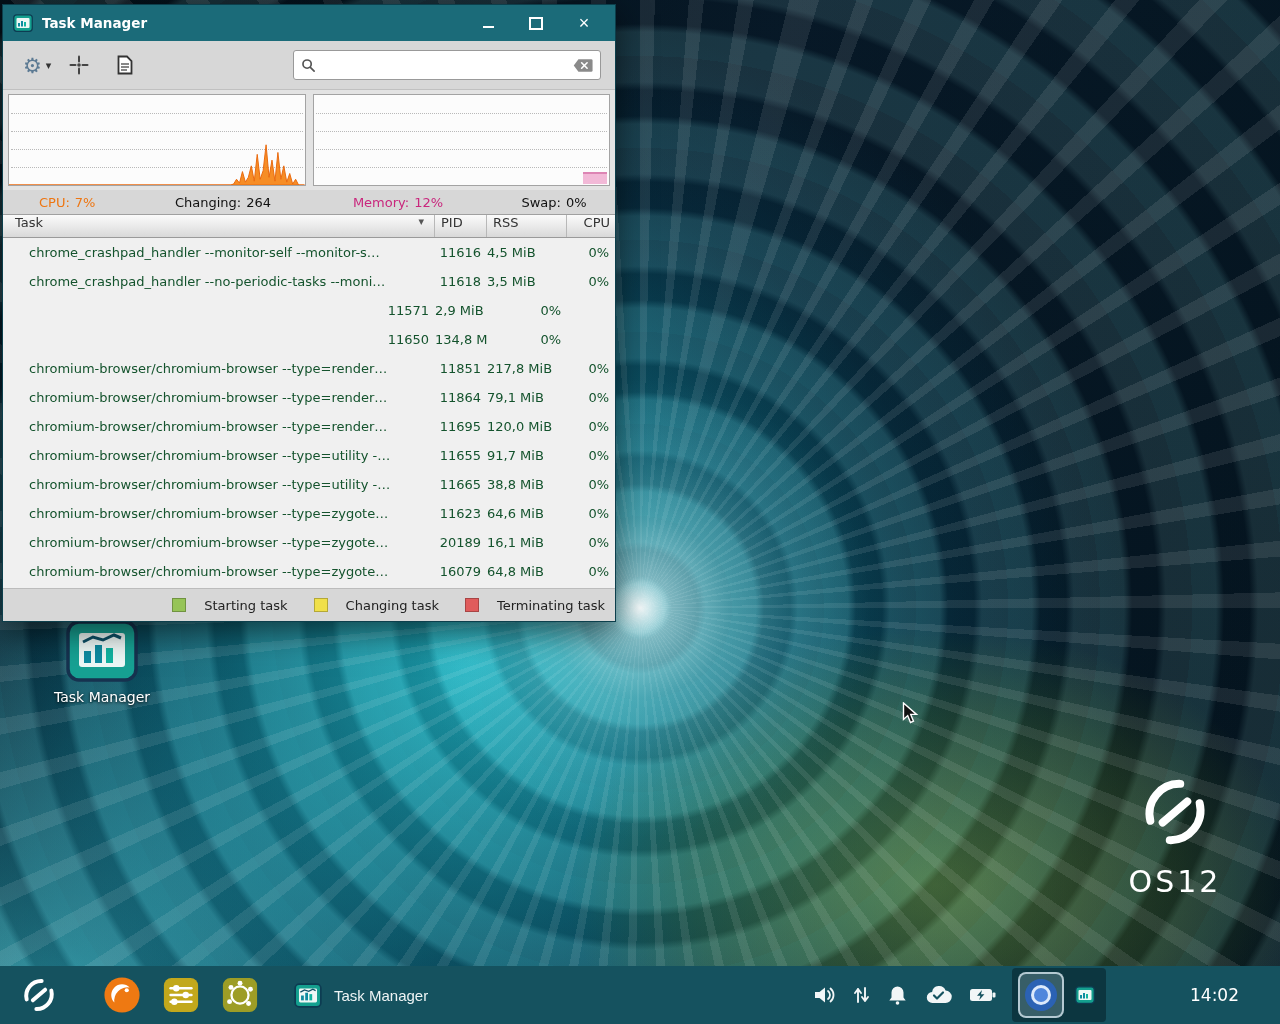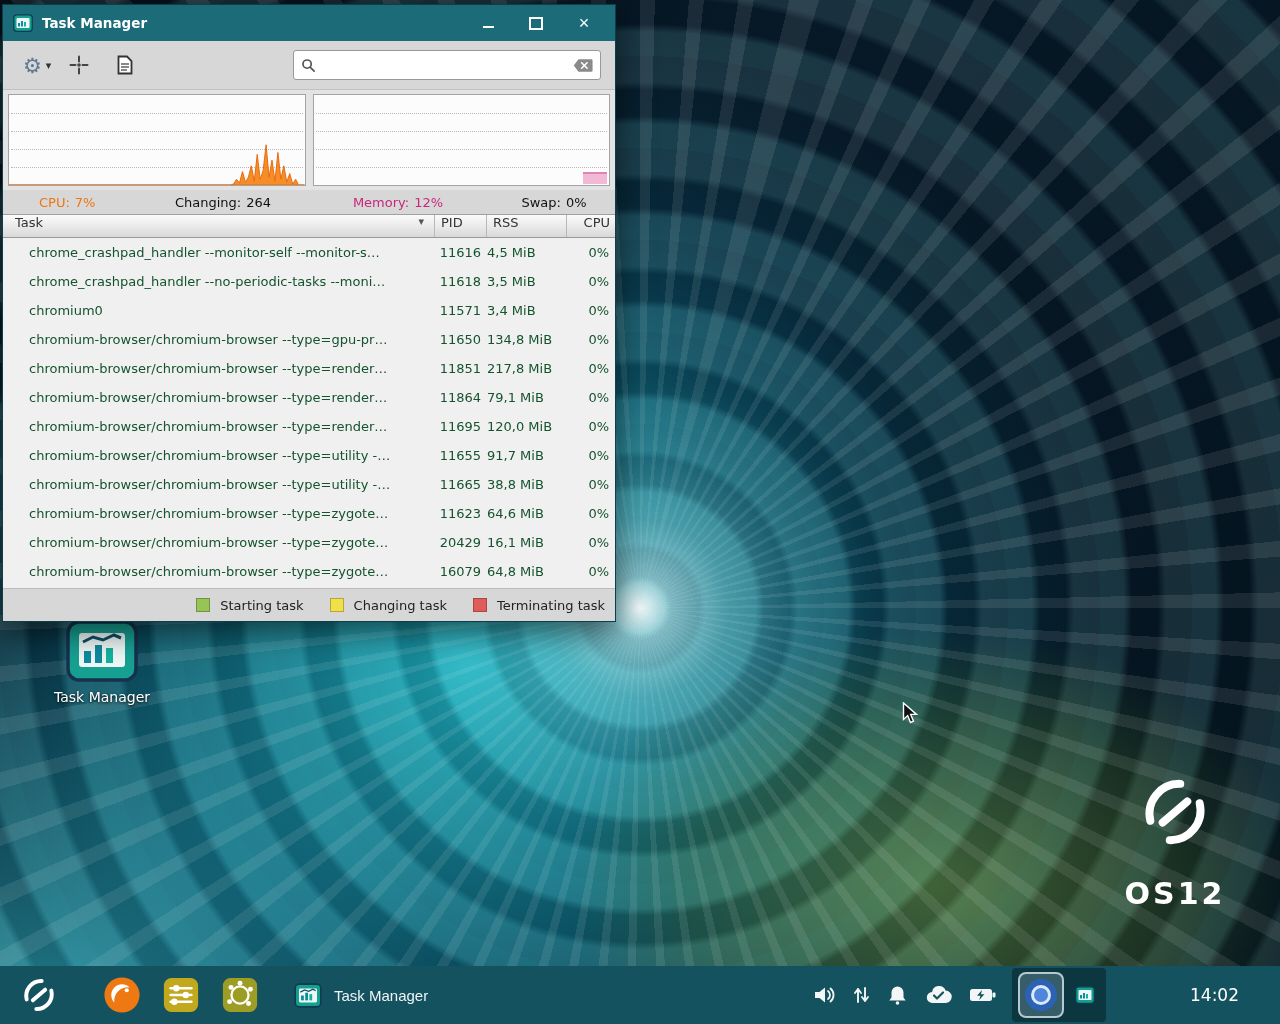--- a/index.html
+++ b/index.html
@@ -10,21 +10,21 @@
       repeating-conic-gradient(from 15deg at 640px 608px, rgba(255,255,255,.085) 0deg 1.4deg, rgba(255,255,255,0) 1.4deg 4.6deg),
       repeating-radial-gradient(circle at 640px 608px, rgba(125,232,240,.16) 0 24px, rgba(6,40,56,.18) 32px 58px, rgba(150,240,246,.13) 66px 92px),
       radial-gradient(ellipse 470px 330px at 935px 885px, rgba(146,188,64,.5) 0%, rgba(88,126,38,.3) 52%, transparent 78%),
       radial-gradient(circle 750px at 470px 660px, rgba(34,198,212,.88) 0%, rgba(16,132,154,.6) 40%, rgba(8,76,100,.34) 65%, transparent 88%),
       radial-gradient(circle 540px at 70px 1010px, rgba(64,212,224,.75) 0%, transparent 70%),
       linear-gradient(115deg, #030a11 0%, #071523 45%, #040f18 100%);}
 
   
   .watermark{position:absolute;left:1100px;top:768px;width:150px;text-align:center;color:#fff;}
   .watermark svg{width:88px;height:88px;}
-  .watermark .wm-text{margin-top:16px;font-size:30px;font-weight:bold;letter-spacing:3px;}
+  .watermark .wm-text{margin-top:4px;font-size:30px;font-weight:normal;letter-spacing:3px;}
 
   
   .desktop-icon{position:absolute;left:34px;top:620px;width:136px;display:flex;flex-direction:column;align-items:center;cursor:default;}
   .desktop-icon .dlabel{margin-top:7px;color:#fff;font-size:14px;text-shadow:0 1px 3px rgba(0,0,0,.95);}
 
   
   .window{position:absolute;left:2px;top:4px;width:614px;height:618px;display:flex;flex-direction:column;
     background:#e8e8e8;border:1px solid #0c3f4c;box-shadow:0 10px 30px rgba(0,0,0,.55);z-index:10;box-sizing:border-box;}
   .titlebar{height:36px;flex:0 0 36px;background:#1b6b79;display:flex;align-items:center;padding:0 10px;color:#fff;}
   .titlebar .title{margin-left:9px;font-weight:bold;font-size:13.5px;}
@@ -64,21 +64,21 @@
 
   .tbody{flex:1;background:#f0f0f0;overflow:hidden;}
   .trow{display:grid;grid-template-columns:432px 52px 80px 1fr;height:29px;line-height:29px;font-size:13px;color:#14532d;white-space:nowrap;}
   .td{overflow:hidden;text-overflow:clip;}
   .td-task{padding-left:26px;}
   .td-pid{text-align:right;padding-right:6px;}
   .td-rss{padding-right:10px;}
   .td-cpu{text-align:right;padding-right:6px;}
 
   .legend{height:32px;flex:0 0 32px;background:#d7d7d7;border-top:1px solid #bcbcbc;display:flex;align-items:center;justify-content:flex-end;gap:26px;padding-right:10px;font-size:13px;color:#222;}
-  .legend-item{display:flex;align-items:center;gap:10px;}
+  .legend-item{display:flex;align-items:center;gap:18px;}
   .swatch{width:14px;height:14px;border:1px solid rgba(0,0,0,.25);box-sizing:border-box;}
 
   
   .cursor{position:absolute;left:902px;top:702px;z-index:100;}
 
   
   .taskbar{position:absolute;left:0;right:0;bottom:0;height:58px;background:#15525f;display:flex;align-items:center;z-index:20;}
   .tb-logo{margin-left:16px;width:46px;height:46px;display:flex;align-items:center;justify-content:center;}
   .app-icons{display:flex;gap:19px;margin-left:40px;align-items:center;}
   .app-icon{width:40px;height:40px;display:flex;align-items:center;justify-content:center;}
@@ -247,28 +247,26 @@
   </div>
 
   <div class="trow">
     <div class="td td-task">chrome_crashpad_handler --no-periodic-tasks --moni…</div>
     <div class="td td-pid">11618</div>
     <div class="td td-rss">3,5 MiB</div>
     <div class="td td-cpu">0%</div>
   </div>
 
   <div class="trow">
-    <div class="td td-task">chromium0</div>
     <div class="td td-pid">11571</div>
-    <div class="td td-rss">3,4 MiB</div>
-    <div class="td td-cpu">0%</div>
-  </div>
-
-  <div class="trow">
-    <div class="td td-task">chromium-browser/chromium-browser --type=gpu-pr…</div>
+    <div class="td td-rss">2,9 MiB</div>
+    <div class="td td-cpu">0%</div>
+  </div>
+
+  <div class="trow">
     <div class="td td-pid">11650</div>
     <div class="td td-rss">134,8 MiB</div>
     <div class="td td-cpu">0%</div>
   </div>
 
   <div class="trow">
     <div class="td td-task">chromium-browser/chromium-browser --type=render…</div>
     <div class="td td-pid">11851</div>
     <div class="td td-rss">217,8 MiB</div>
     <div class="td td-cpu">0%</div>
@@ -304,21 +302,21 @@
 
   <div class="trow">
     <div class="td td-task">chromium-browser/chromium-browser --type=zygote…</div>
     <div class="td td-pid">11623</div>
     <div class="td td-rss">64,6 MiB</div>
     <div class="td td-cpu">0%</div>
   </div>
 
   <div class="trow">
     <div class="td td-task">chromium-browser/chromium-browser --type=zygote…</div>
-    <div class="td td-pid">20429</div>
+    <div class="td td-pid">20189</div>
     <div class="td td-rss">16,1 MiB</div>
     <div class="td td-cpu">0%</div>
   </div>
 
   <div class="trow">
     <div class="td td-task">chromium-browser/chromium-browser --type=zygote…</div>
     <div class="td td-pid">16079</div>
     <div class="td td-rss">64,8 MiB</div>
     <div class="td td-cpu">0%</div>
   </div>

